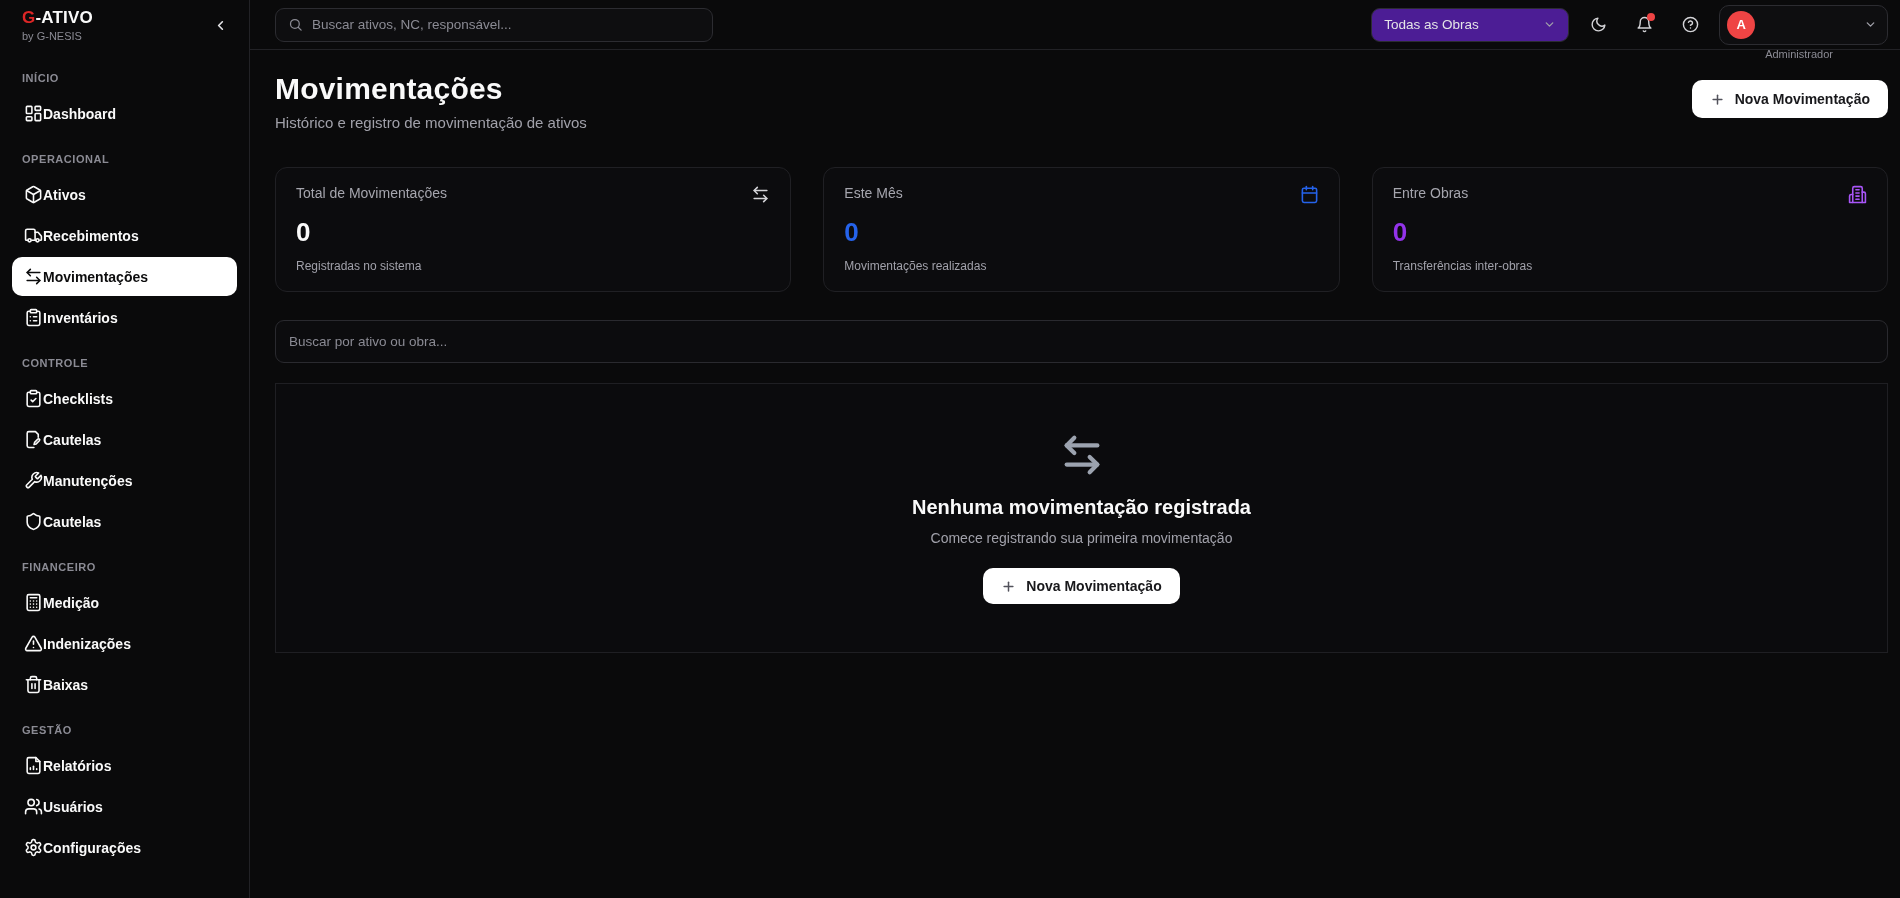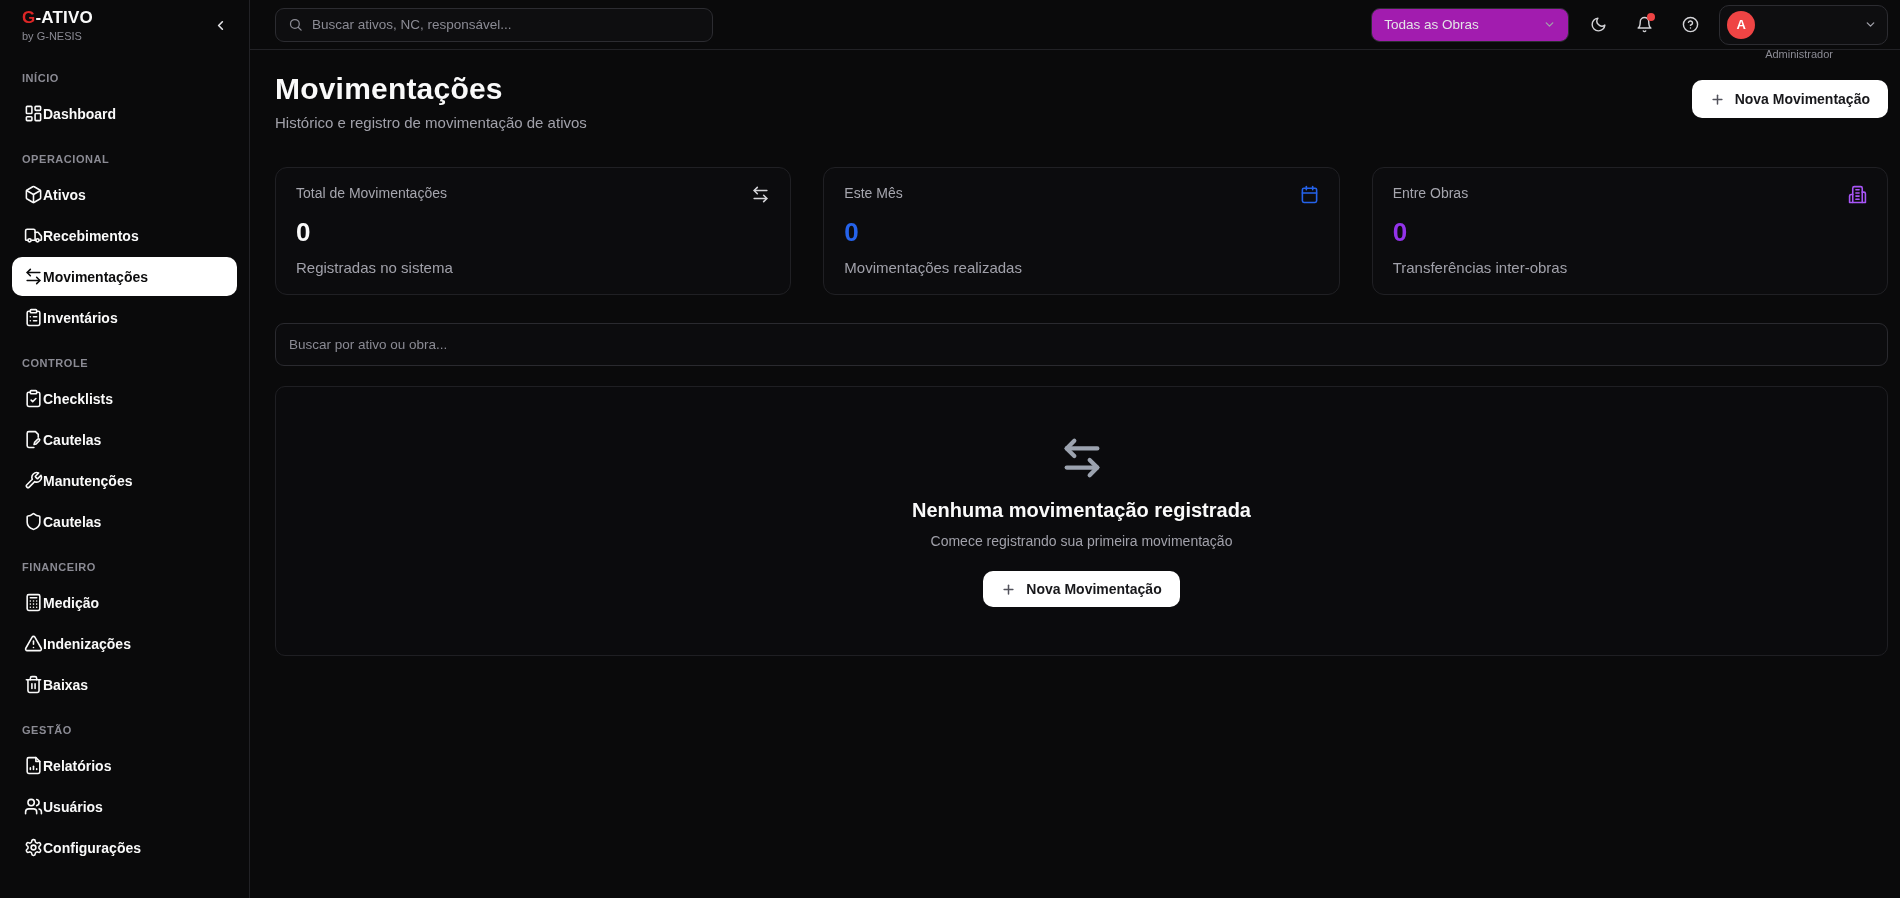--- a/index.html
+++ b/index.html
@@ -27,21 +27,21 @@
   .nav-item .icon { width:19px; height:19px; color:inherit; }
   .nav-item.active { background:#ffffff; color:#0c0c0d; }
 
   
   .main { flex:1; display:flex; flex-direction:column; min-width:0; }
   .topbar { height:50px; min-height:50px; border-bottom:1px solid #222226; display:flex; align-items:center; padding:0 12px 0 25px; }
   .search-box { width:438px; height:34px; border:1px solid #2c2c31; border-radius:9px; background:#0e0e10; display:flex; align-items:center; gap:9px; padding:0 12px; color:#8b8b94; }
   .search-box input { flex:1; background:transparent; border:none; outline:none; color:#e4e4e7; font-size:13.5px; font-family:inherit; }
   .search-box input::placeholder { color:#8b8b94; }
   .topbar-right { margin-left:auto; display:flex; align-items:center; gap:12px; }
-  .works-select { width:198px; height:34px; border:1px solid #2c2c31; border-radius:9px; background:#a21caf; display:flex; align-items:center; justify-content:space-between; padding:0 12px; font-size:13.5px; color:#e4e4e7; cursor:pointer; }
+  .works-select { width:198px; height:34px; border:1px solid #2c2c31; border-radius:9px; background:#4c1d95; display:flex; align-items:center; justify-content:space-between; padding:0 12px; font-size:13.5px; color:#e4e4e7; cursor:pointer; }
   .icon-btn { width:34px; height:34px; background:none; border:none; color:#d4d4d8; display:flex; align-items:center; justify-content:center; cursor:pointer; position:relative; border-radius:8px; }
   .notif-dot { position:absolute; top:5px; right:6px; width:8px; height:8px; border-radius:50%; background:#ef4444; }
   .user-chip { height:40px; border:1px solid #2c2c31; border-radius:10px; background:#0e0e10; display:flex; align-items:center; gap:10px; padding:0 10px 0 7px; cursor:pointer; }
   .avatar { width:28px; height:28px; border-radius:50%; display:flex; align-items:center; justify-content:center; font-size:13px; font-weight:700; color:#fff; }
   .user-meta { display:flex; flex-direction:column; line-height:1.25;gap:44px; }
   .user-name { font-size:13px; font-weight:700; }
   .user-role { font-size:11px; color:#8b8b94; }
   .chev { color:#a1a1aa; }
 
   
@@ -51,26 +51,26 @@
   .page-subtitle { font-size:15px; color:#a1a1aa; margin-top:8px; }
   .primary-btn { display:flex; align-items:center; gap:10px; background:#ffffff; color:#18181b; border:none; border-radius:10px; height:38px; padding:0 18px; font-size:14px; font-weight:600; font-family:inherit; cursor:pointer; margin-top:8px; }
   .primary-btn .icon { color:#52525b; }
 
   .stats { display:grid; grid-template-columns:repeat(3,1fr); gap:32px; margin-top:36px; }
   .stat-card { border:1px solid #202024; background:#0c0c0e; border-radius:12px; padding:17px 20px 18px; }
   .stat-top { display:flex; align-items:flex-start; justify-content:space-between; }
   .stat-label { font-size:14px; color:#a6a6ae; }
   .stat-icon { width:19px; height:19px; }
   .stat-value { font-size:26px; font-weight:800; margin-top:13px; }
-  .stat-caption { font-size:15px; color:#a1a1aa; margin-top:11px; }
+  .stat-caption { font-size:12px; color:#a1a1aa; margin-top:11px; }
 
   .filter-input { margin-top:28px; width:100%; height:43px; border:1px solid #2a2a2f; border-radius:9px; background:#0c0c0e; color:#e4e4e7; padding:0 13px; font-size:13.5px; font-family:inherit; outline:none; }
   .filter-input::placeholder { color:#8b8b94; }
 
-  .empty-card { margin-top:20px; border:1px solid #1f1f23; border-radius:10px; background:#0b0b0d; height:270px; display:flex; flex-direction:column; align-items:center; justify-content:center; }
+  .empty-card { margin-top:20px; border:1px solid #1f1f23; border-radius:0; background:#0b0b0d; height:270px; display:flex; flex-direction:column; align-items:center; justify-content:center; }
   .empty-icon { width:46px; height:46px; color:#9ca3af; }
   .empty-title { font-size:20px; font-weight:700; margin-top:18px; }
   .empty-sub { font-size:14px; color:#a1a1aa; margin-top:11px; }
   .empty-card .primary-btn { margin-top:22px; height:36px; }
 </style>
 </head>
 <body>
 
 <aside class="sidebar">
   <div class="sidebar-header">

